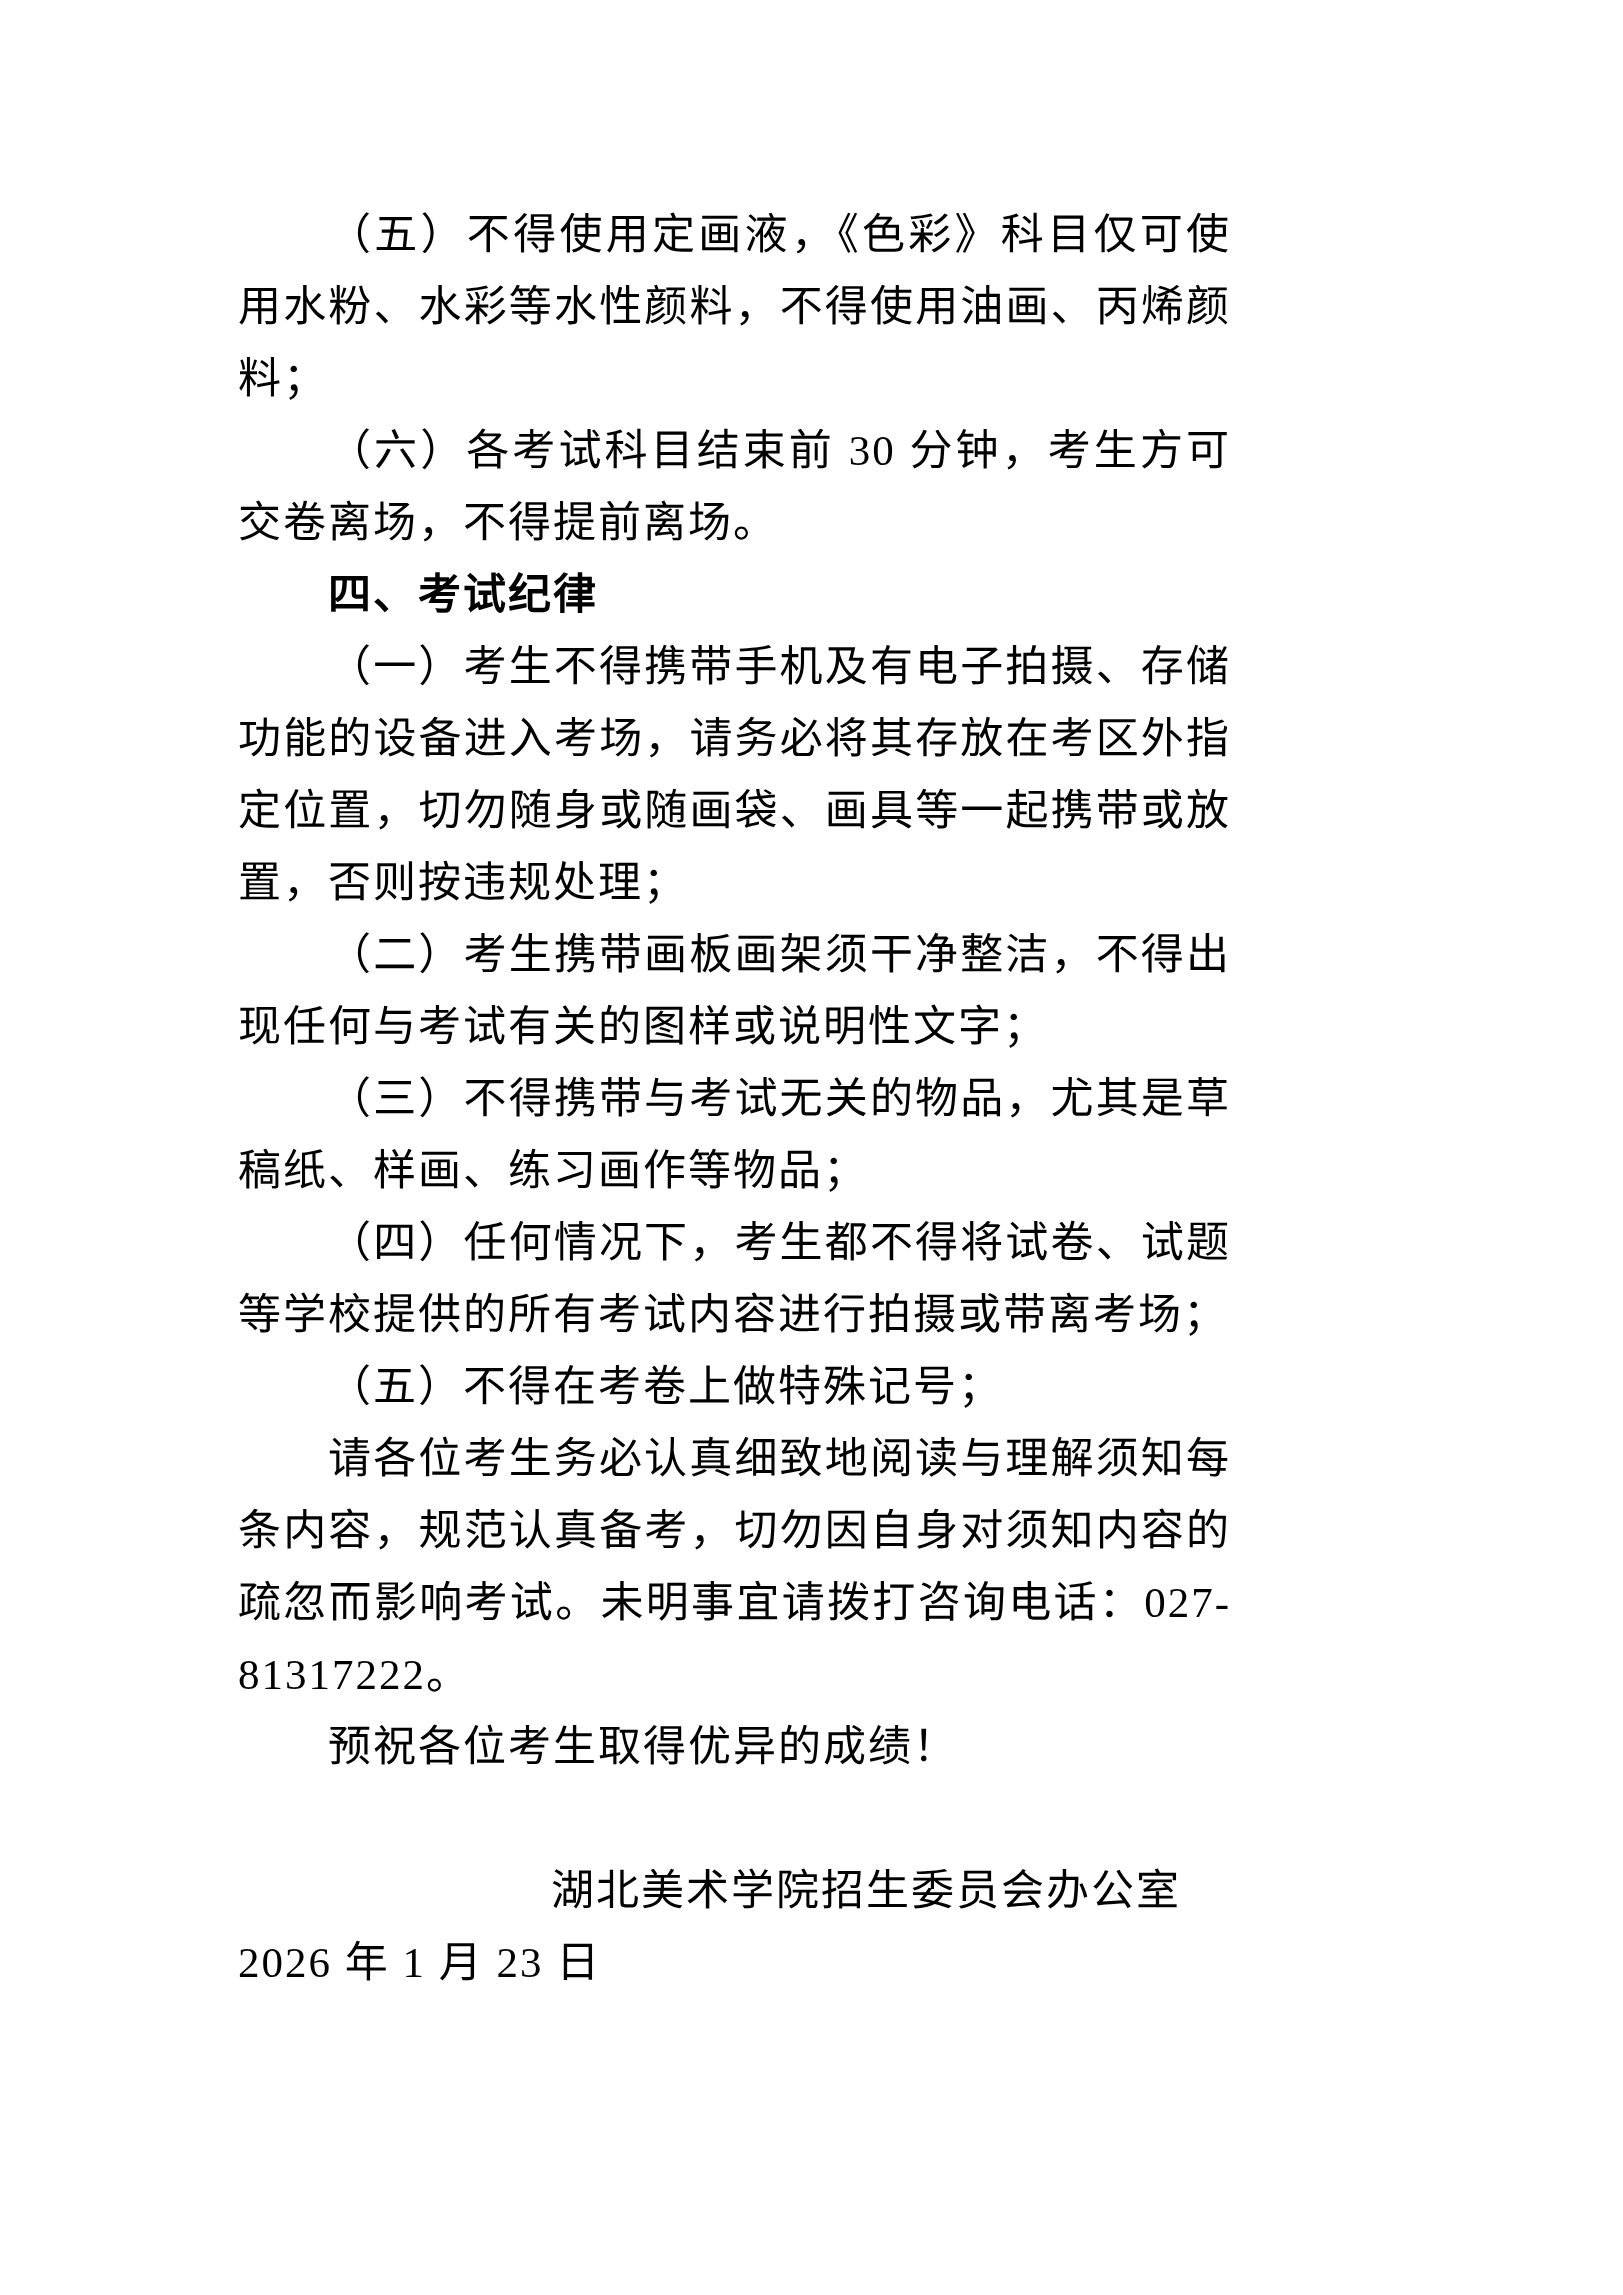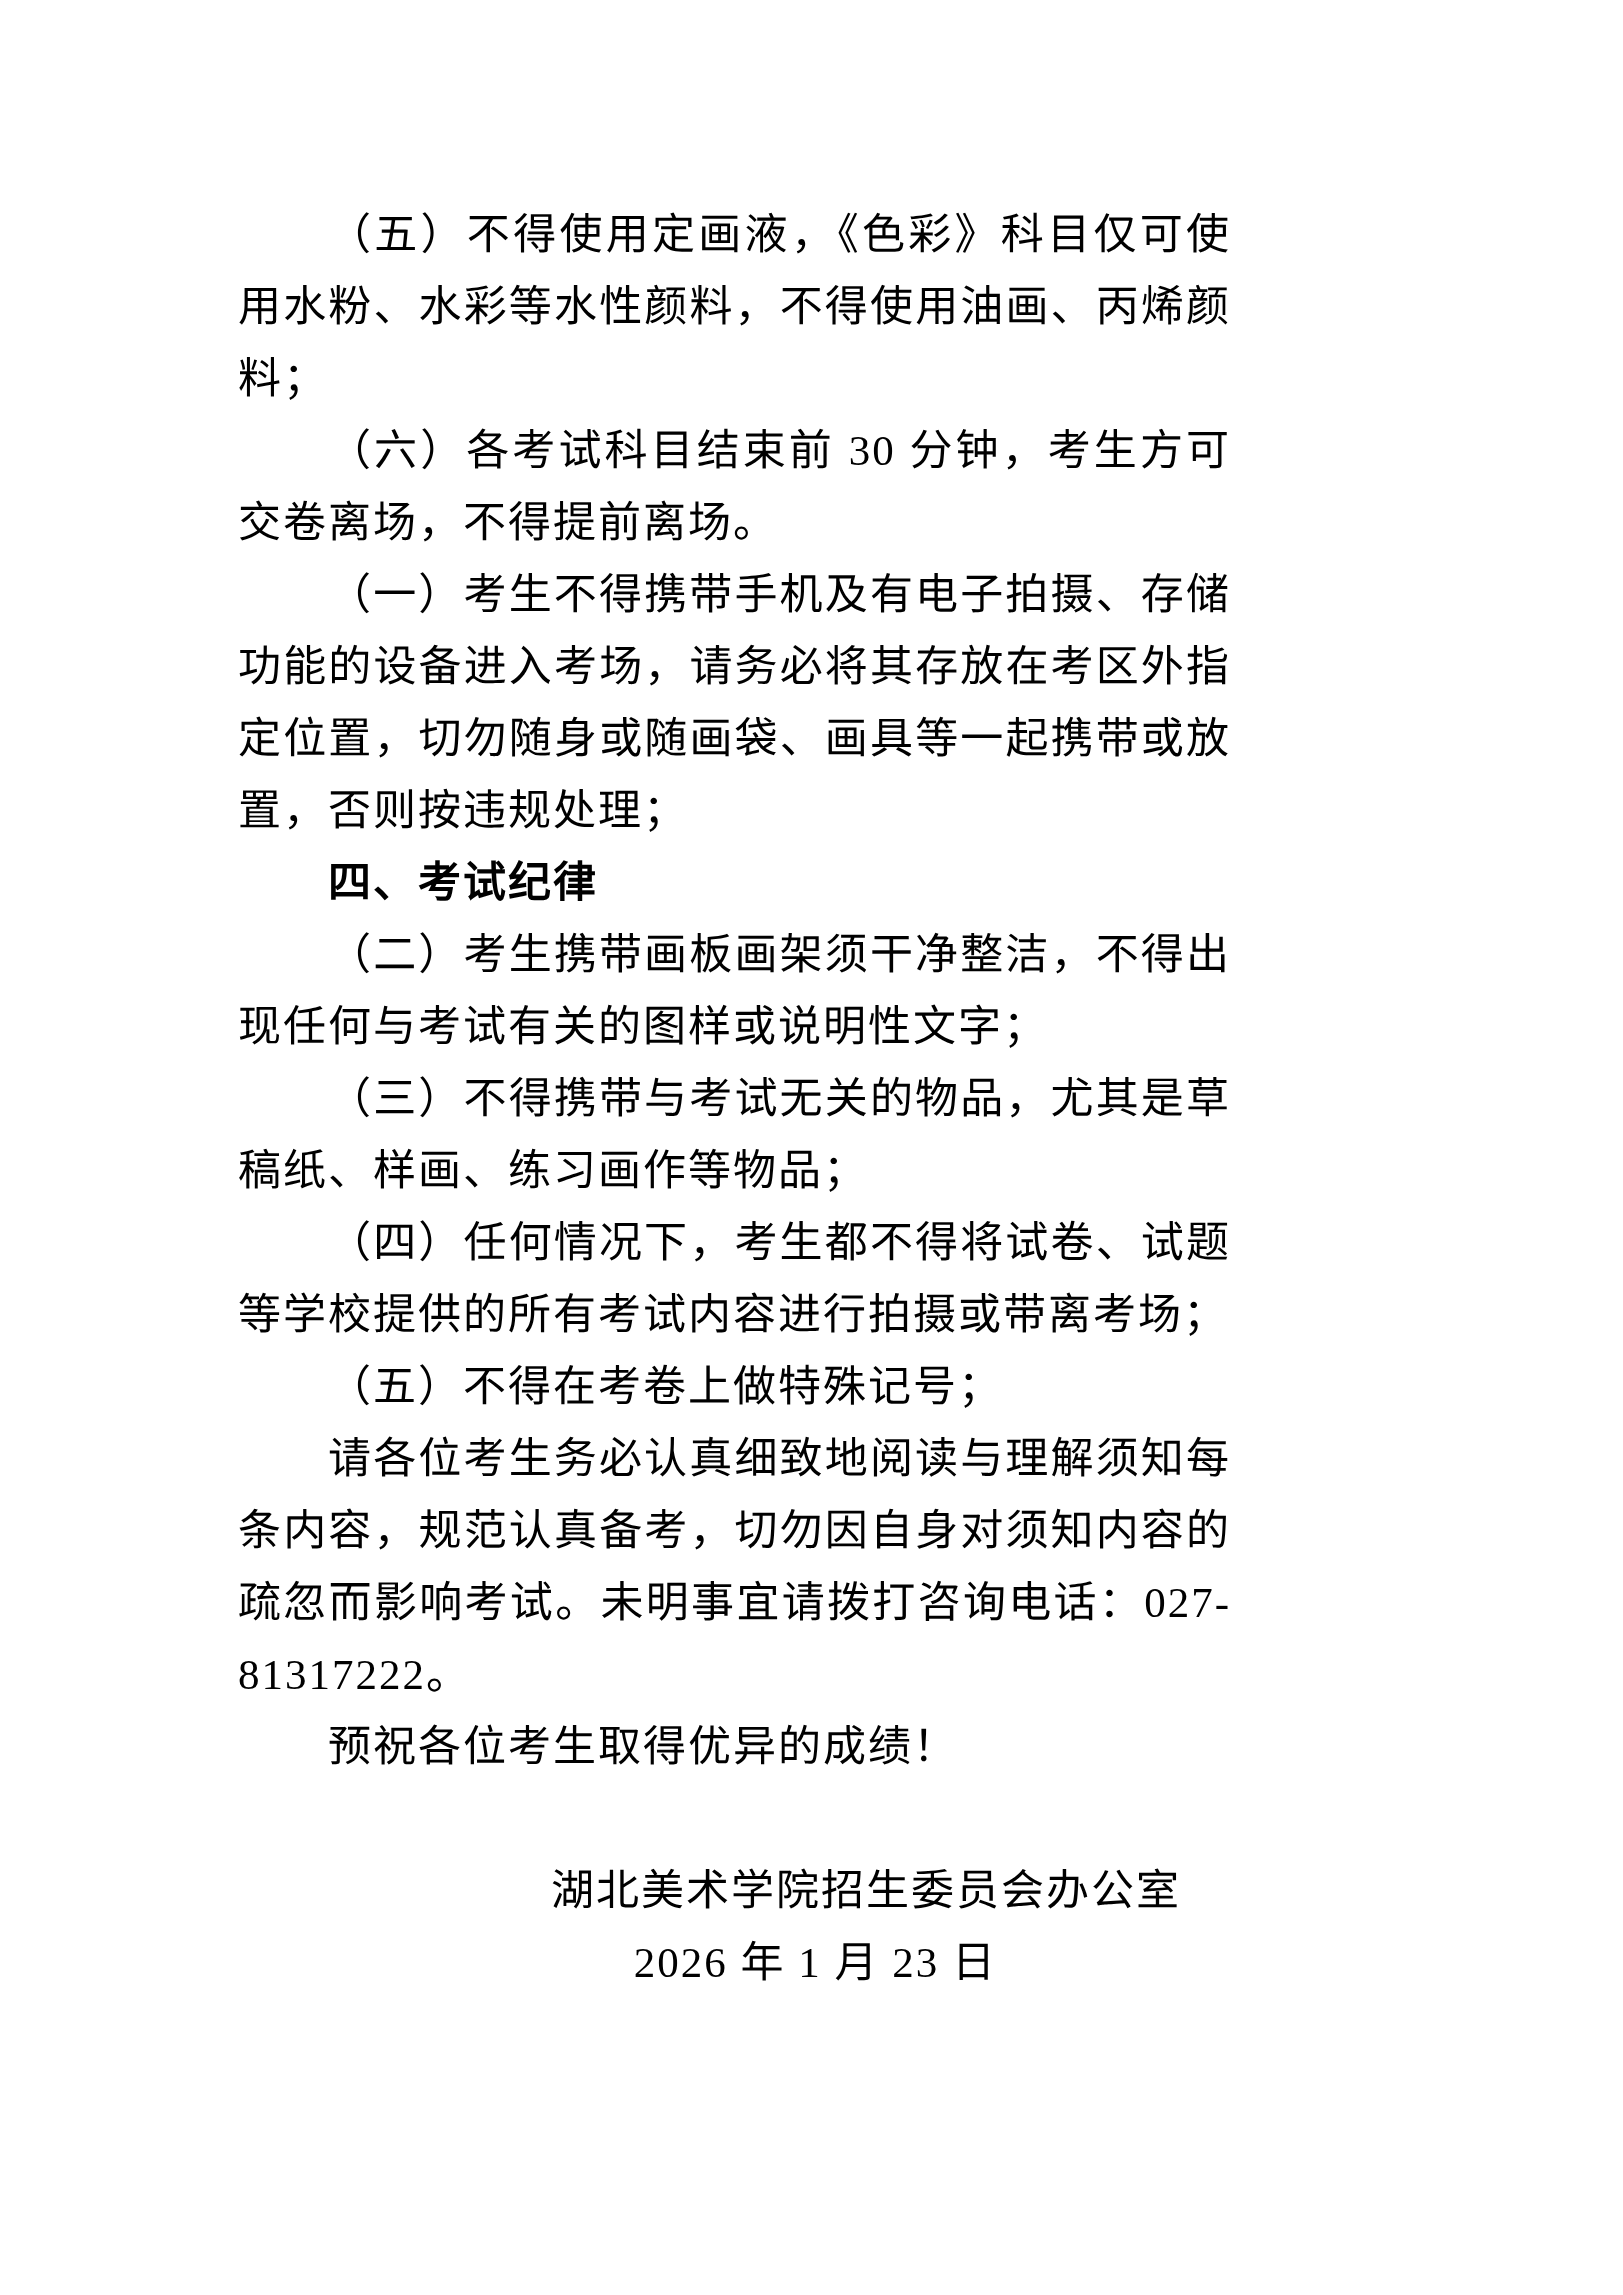--- a/index.html
+++ b/index.html
@@ -35,34 +35,33 @@
   .para.spacer {
     height: 72px;
     text-indent: 0;
   }
   .para.signature {
     text-align: right;
     text-indent: 0;
     padding-right: 50px;
   }
   .para.date {
-    text-align: right;
     text-indent: 0;
     padding-right: 234px;
   }
 </style>
 </head>
 <body>
 
 <div class="page">
   <div class="content" id="doc-content">
       <div class="para body">（五）不得使用定画液，《色彩》科目仅可使用水粉、水彩等水性颜料，不得使用油画、丙烯颜料；</div>
       <div class="para body">（六）各考试科目结束前 30 分钟，考生方可交卷离场，不得提前离场。</div>
+      <div class="para heading">四、考试纪律</div>
       <div class="para body">（一）考生不得携带手机及有电子拍摄、存储功能的设备进入考场，请务必将其存放在考区外指定位置，切勿随身或随画袋、画具等一起携带或放置，否则按违规处理；</div>
-      <div class="para heading">四、考试纪律</div>
       <div class="para body">（二）考生携带画板画架须干净整洁，不得出现任何与考试有关的图样或说明性文字；</div>
       <div class="para body">（三）不得携带与考试无关的物品，尤其是草稿纸、样画、练习画作等物品；</div>
       <div class="para body">（四）任何情况下，考生都不得将试卷、试题等学校提供的所有考试内容进行拍摄或带离考场；</div>
       <div class="para body">（五）不得在考卷上做特殊记号；</div>
       <div class="para body">请各位考生务必认真细致地阅读与理解须知每条内容，规范认真备考，切勿因自身对须知内容的疏忽而影响考试。未明事宜请拨打咨询电话：027-81317222。</div>
       <div class="para body">预祝各位考生取得优异的成绩！</div>
       <div class="para spacer"></div>
       <div class="para signature">湖北美术学院招生委员会办公室</div>
       <div class="para date">2026 年 1 月 23 日</div>
     </div>

